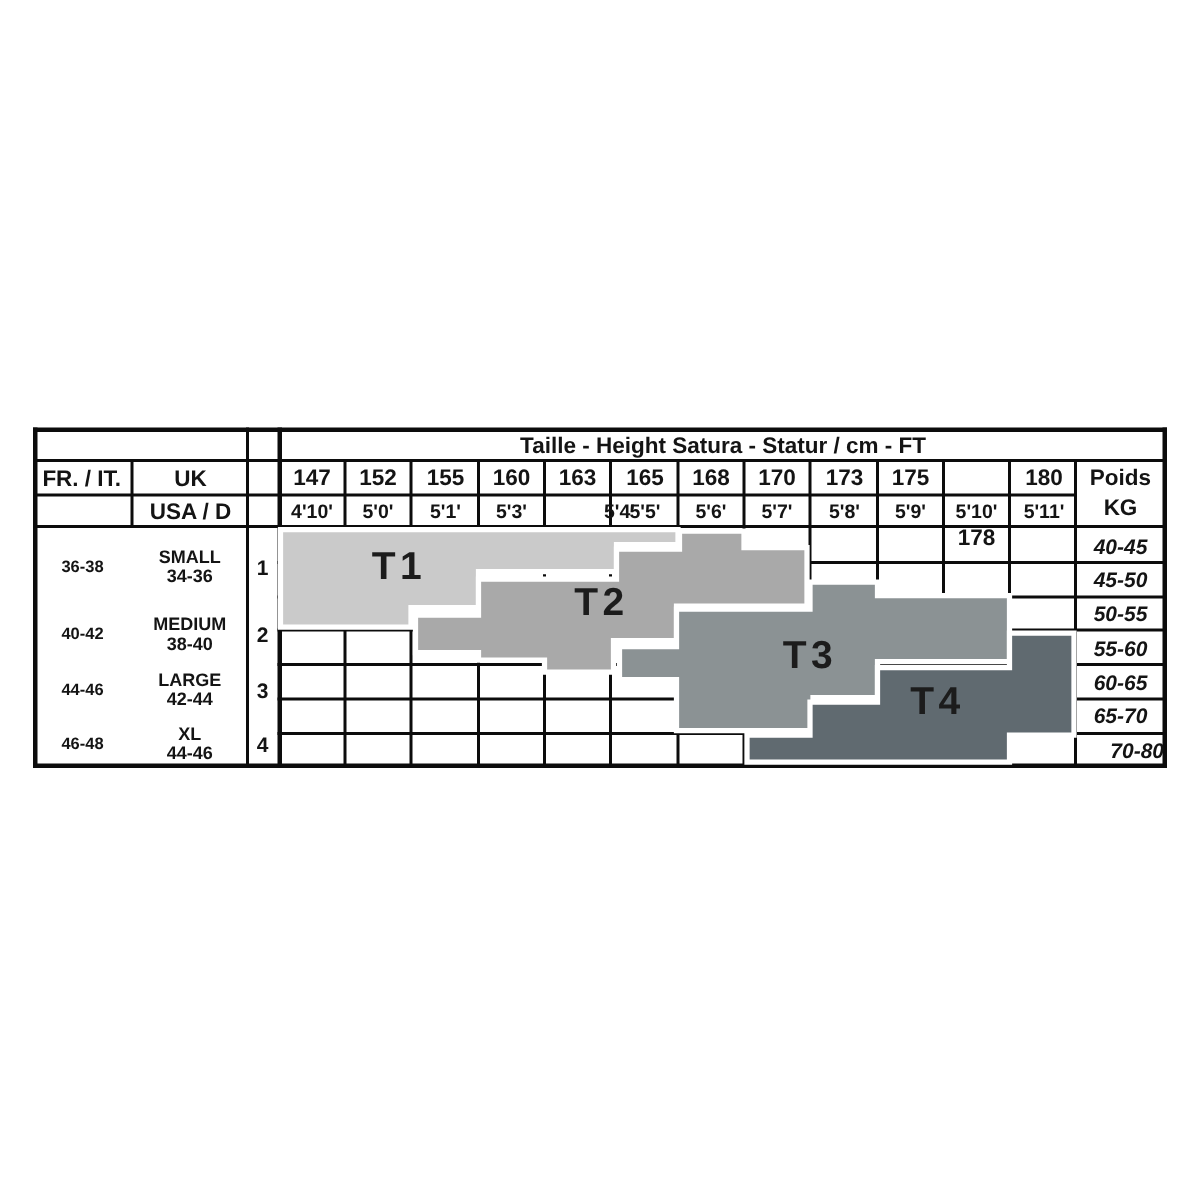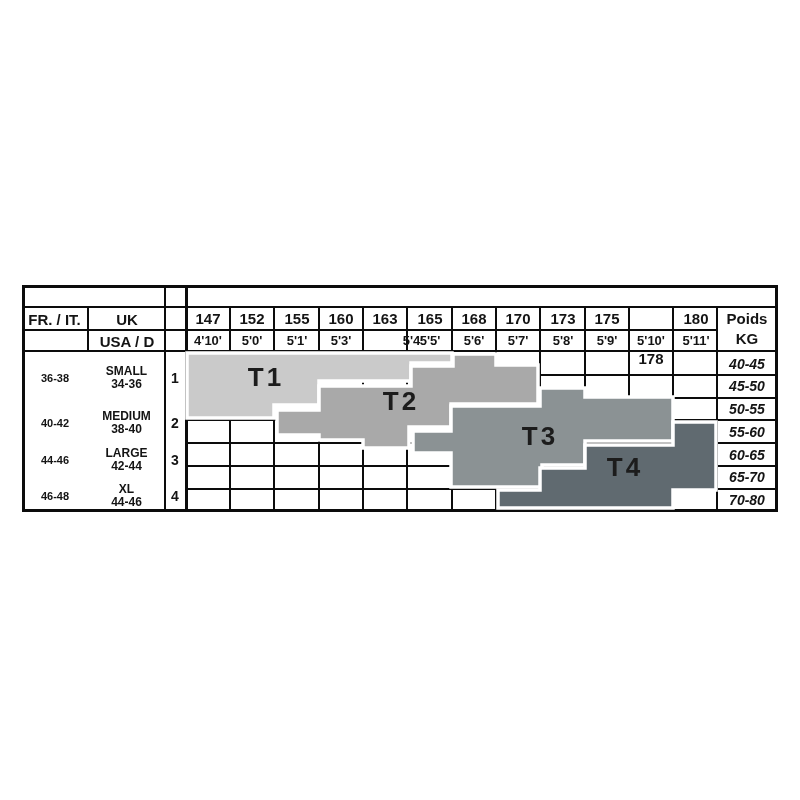--- a/index.html
+++ b/index.html
@@ -54,20 +54,21 @@
   <div class="ln zl" style="left:716px;top:306px;width:2px;height:205px;"></div>
   <div class="ln zl" style="left:775px;top:285px;width:3px;height:227px;"></div>
 
   <svg class="zb" width="800" height="800" viewBox="0 0 800 800">
     <polygon stroke="#ffffff" stroke-width="3.5" points="187,353 452,353 452,363 411,363 411,381 319,381 319,405 274,405 274,418 187,418" fill="#cacaca"></polygon>
     <polygon stroke="#ffffff" stroke-width="3.5" points="277,410 319,410 319,386 411,386 411,366 453,366 453,354 496,354 496,365 538,365 538,404 451,404 451,427 409,427 409,448 363,448 363,440 319,440 319,435 277,435" fill="#a9a9a9"></polygon>
     <polygon stroke="#ffffff" stroke-width="3.5" points="413,431 451,431 451,406 540,406 540,388 585,388 585,397 673,397 673,441 585,441 585,465 542,465 542,487 451,487 451,453 413,453" fill="#8b9294"></polygon>
     <polygon stroke="#ffffff" stroke-width="3.5" points="498,490 540,490 540,468 585,468 585,445 673,445 673,422 716,422 716,490 673,490 673,508 498,508" fill="#606a70"></polygon>
   </svg>
 
+  <div class="txt hdr zt" style="left:186px;top:288px;width:592px;">Taille - Height Satura - Statur / cm - FT</div>
   <div class="txt hdr zt" style="left:22px;top:310px;width:65px;">FR. / IT.</div>
   <div class="txt hdr zt" style="left:89px;top:310px;width:76px;">UK</div>
   <div class="txt hdr zt" style="left:89px;top:332px;width:76px;">USA / D</div>
   <div class="txt hdr zt" style="left:718px;top:309px;width:58px;">Poids</div>
   <div class="txt hdr zt" style="left:718px;top:329px;width:58px;">KG</div>
 
   <div class="txt cm zt" style="left:186px;top:309px;width:44px;">147</div>
   <div class="txt cm zt" style="left:230px;top:309px;width:44px;">152</div>
   <div class="txt cm zt" style="left:275px;top:309px;width:44px;">155</div>
   <div class="txt cm zt" style="left:319px;top:309px;width:44px;">160</div>
@@ -92,21 +93,21 @@
   <div class="txt ft zt" style="left:585px;top:332px;width:44px;">5'9'</div>
   <div class="txt ft zt" style="left:629px;top:332px;width:44px;">5'10'</div>
   <div class="txt ft zt" style="left:674px;top:332px;width:44px;">5'11'</div>
 
   <div class="txt kg zt" style="left:718px;top:355px;width:58px;">40-45</div>
   <div class="txt kg zt" style="left:718px;top:377px;width:58px;">45-50</div>
   <div class="txt kg zt" style="left:718px;top:400px;width:58px;">50-55</div>
   <div class="txt kg zt" style="left:718px;top:423px;width:58px;">55-60</div>
   <div class="txt kg zt" style="left:718px;top:446px;width:58px;">60-65</div>
   <div class="txt kg zt" style="left:718px;top:468px;width:58px;">65-70</div>
-  <div class="txt kg zt" style="left:718px;top:491px;width:58px;">70-80</div>
+  <div class="txt kg zt" style="left:718px;top:491px;width:58px;text-align:right;">70-80</div>
 
   <div class="txt frsize zt" style="left:24px;top:369px;width:62px;">36-38</div>
   <div class="txt frsize zt" style="left:24px;top:414px;width:62px;">40-42</div>
   <div class="txt frsize zt" style="left:24px;top:451px;width:62px;">44-46</div>
   <div class="txt frsize zt" style="left:24px;top:487px;width:62px;">46-48</div>
 
   <div class="txt uksize zt" style="left:89px;top:365px;width:75px;"><span>SMALL</span><br><span>34-36</span></div>
   <div class="txt uksize zt" style="left:89px;top:410px;width:75px;"><span>MEDIUM</span><br><span>38-40</span></div>
   <div class="txt uksize zt" style="left:89px;top:447px;width:75px;"><span>LARGE</span><br><span>42-44</span></div>
   <div class="txt uksize zt" style="left:89px;top:483px;width:75px;"><span>XL</span><br><span>44-46</span></div>

